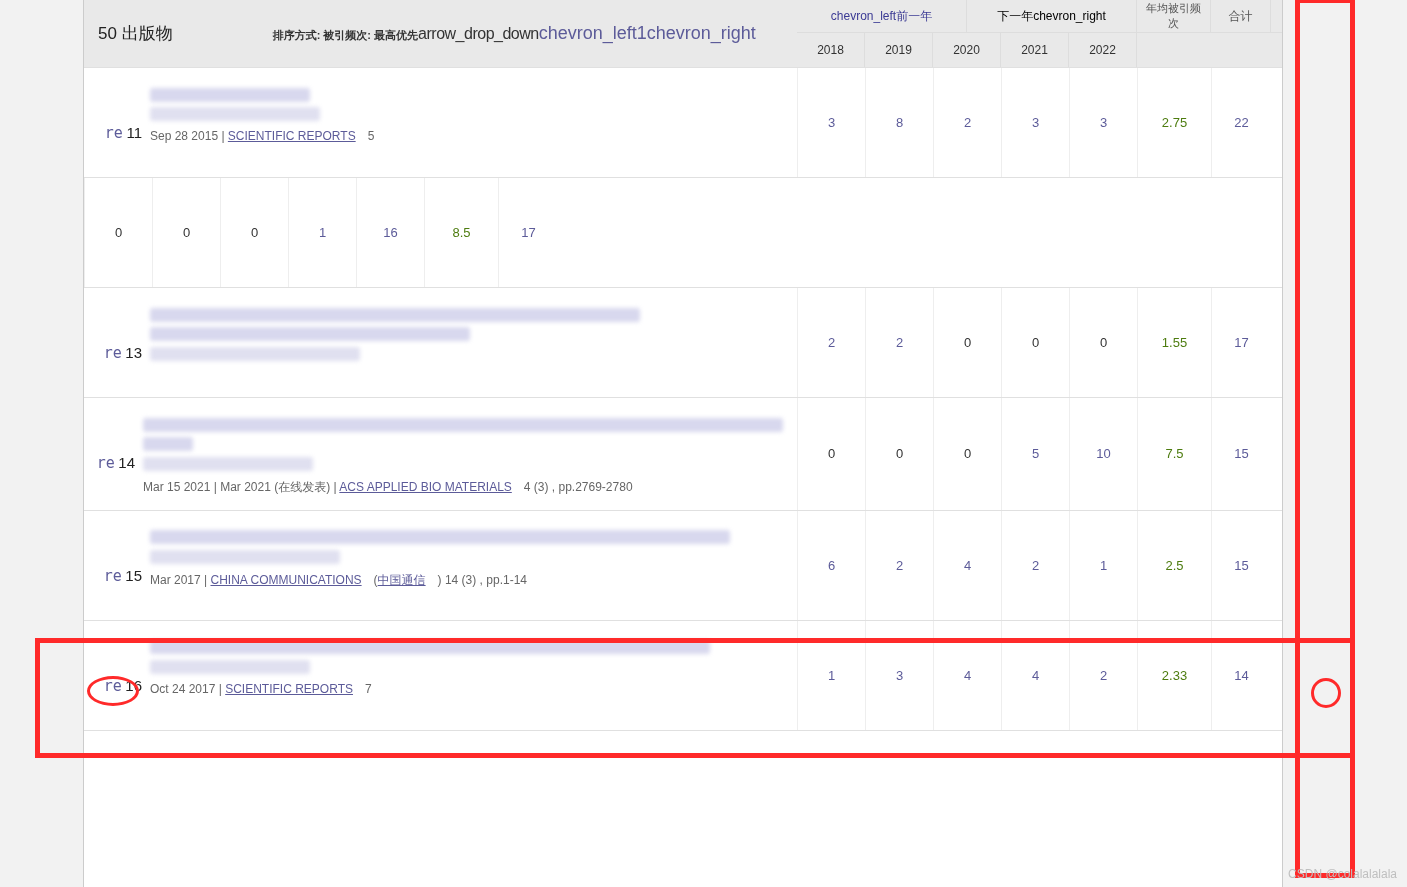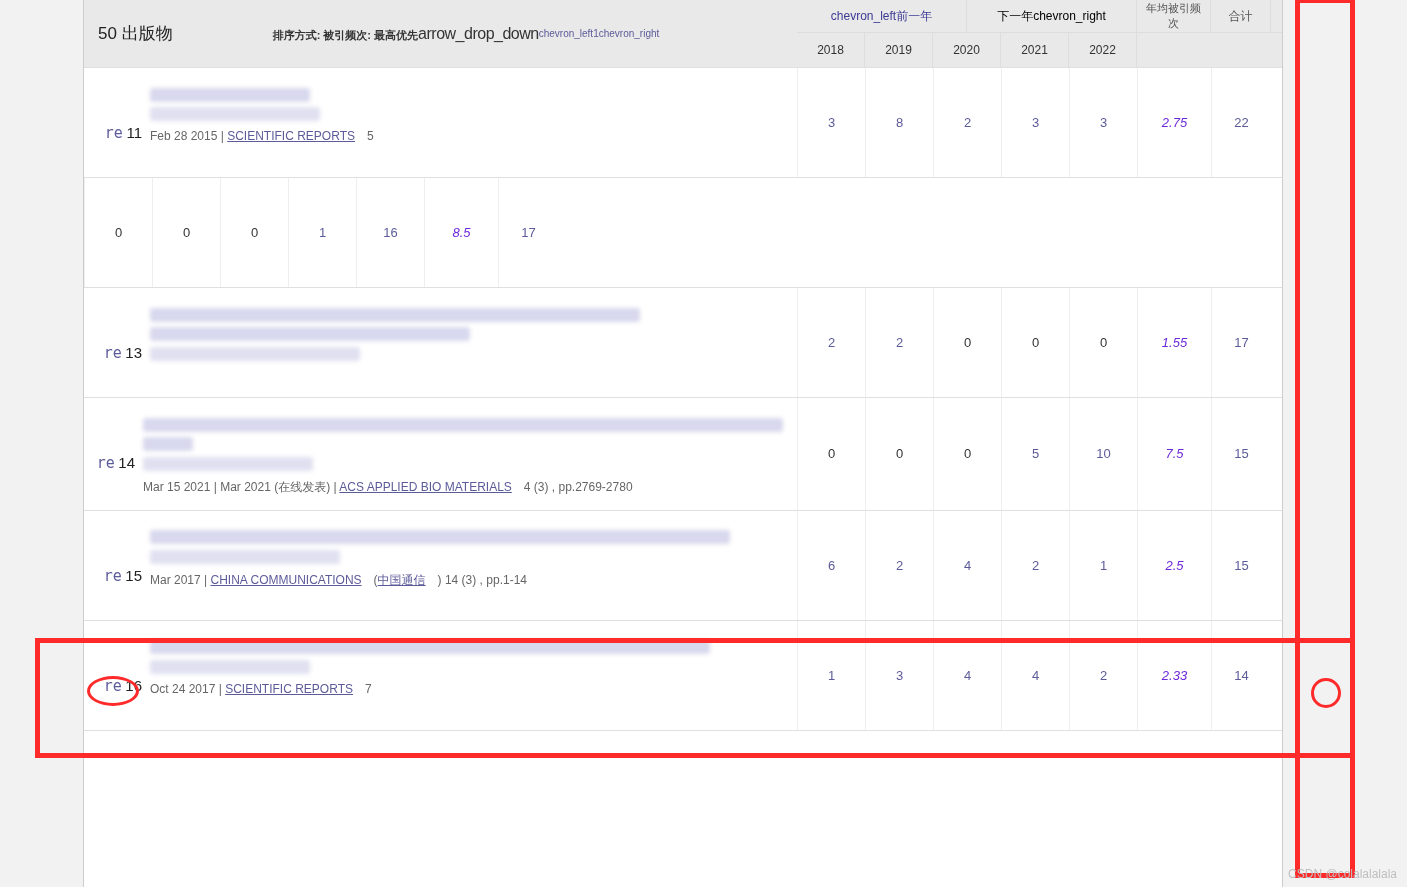--- a/index.html
+++ b/index.html
@@ -34,21 +34,21 @@
     padding: 20px 14px;
     display: flex;
     align-items: center;
     flex-wrap: wrap;
     text-align: right;
   }
   .pub-title { font-size: 17px; color: #222; margin-right: 100px; }
   .sort-label { font-size: 11px; color: #333; font-weight: bold; }
   .mat-word { font-family: Arial; font-size: 16px; color: #3b3a94; letter-spacing: -0.5px; }
   .mat-word.black { color: #333; }
-  .nav-icons { font-size: 10px; color: #5c5b99; }
+  .nav-icons { font-size: 18px; color: #5c5b99; }
   .cite-header {
     flex: 1;
     display: flex;
     flex-direction: column;
   }
   .cite-title-row {
     text-align: center;
     padding: 10px 0;
     font-size: 13px;
     color: #444;
@@ -128,21 +128,21 @@
   .cite-cells { flex: 1; display: flex; }
   .cite-c {
     border-left: 1px solid #eee;
     display: flex;
     align-items: center;
     justify-content: center;
     font-size: 13px;
     color: #5c5b99;
   }
   .cite-c.yc { width: 68px; }
-  .cite-c.avg { width: 74px; color: #6d28d9; font-style: italic; }
+  .cite-c.avg { width: 74px; color: #4d7c0f; }
   .cite-c.sum { width: 60px; color: #5c5b99; }
   .cite-c.zero { color: #333; }
 
   
   .red-box {
     position: absolute;
     border: 5px solid #ff2a2a;
     pointer-events: none;
   }
   .red-circle {
@@ -194,21 +194,21 @@
     </div>
   </div>
 
   <div id="rows-container">
       <div class="row">
         <div class="pub-cell">
           <div class="idx-col"><span class="re">re</span> <span class="idx-n">11</span></div>
           <div class="pub-body">
             <div style="margin: 4px 0px;"><span class="redacted t" style="width: 160px;"></span></div>
             <div style="margin: 4px 0px;"><span class="redacted" style="width: 170px;"></span></div>
-            <div class="pub-meta"><span>Feb 28 2015 | </span><a href="#">SCIENTIFIC REPORTS</a><span class="extra">5</span></div>
+            <div class="pub-meta"><span>Sep 28 2015 | </span><a href="#">SCIENTIFIC REPORTS</a><span class="extra">5</span></div>
           </div>
         </div>
         <div class="cite-cells">
           <div class="cite-c yc">3</div>
           <div class="cite-c yc">8</div>
           <div class="cite-c yc">2</div>
           <div class="cite-c yc">3</div>
           <div class="cite-c yc">3</div>
           <div class="cite-c avg">2.75</div>
           <div class="cite-c sum">22</div>

